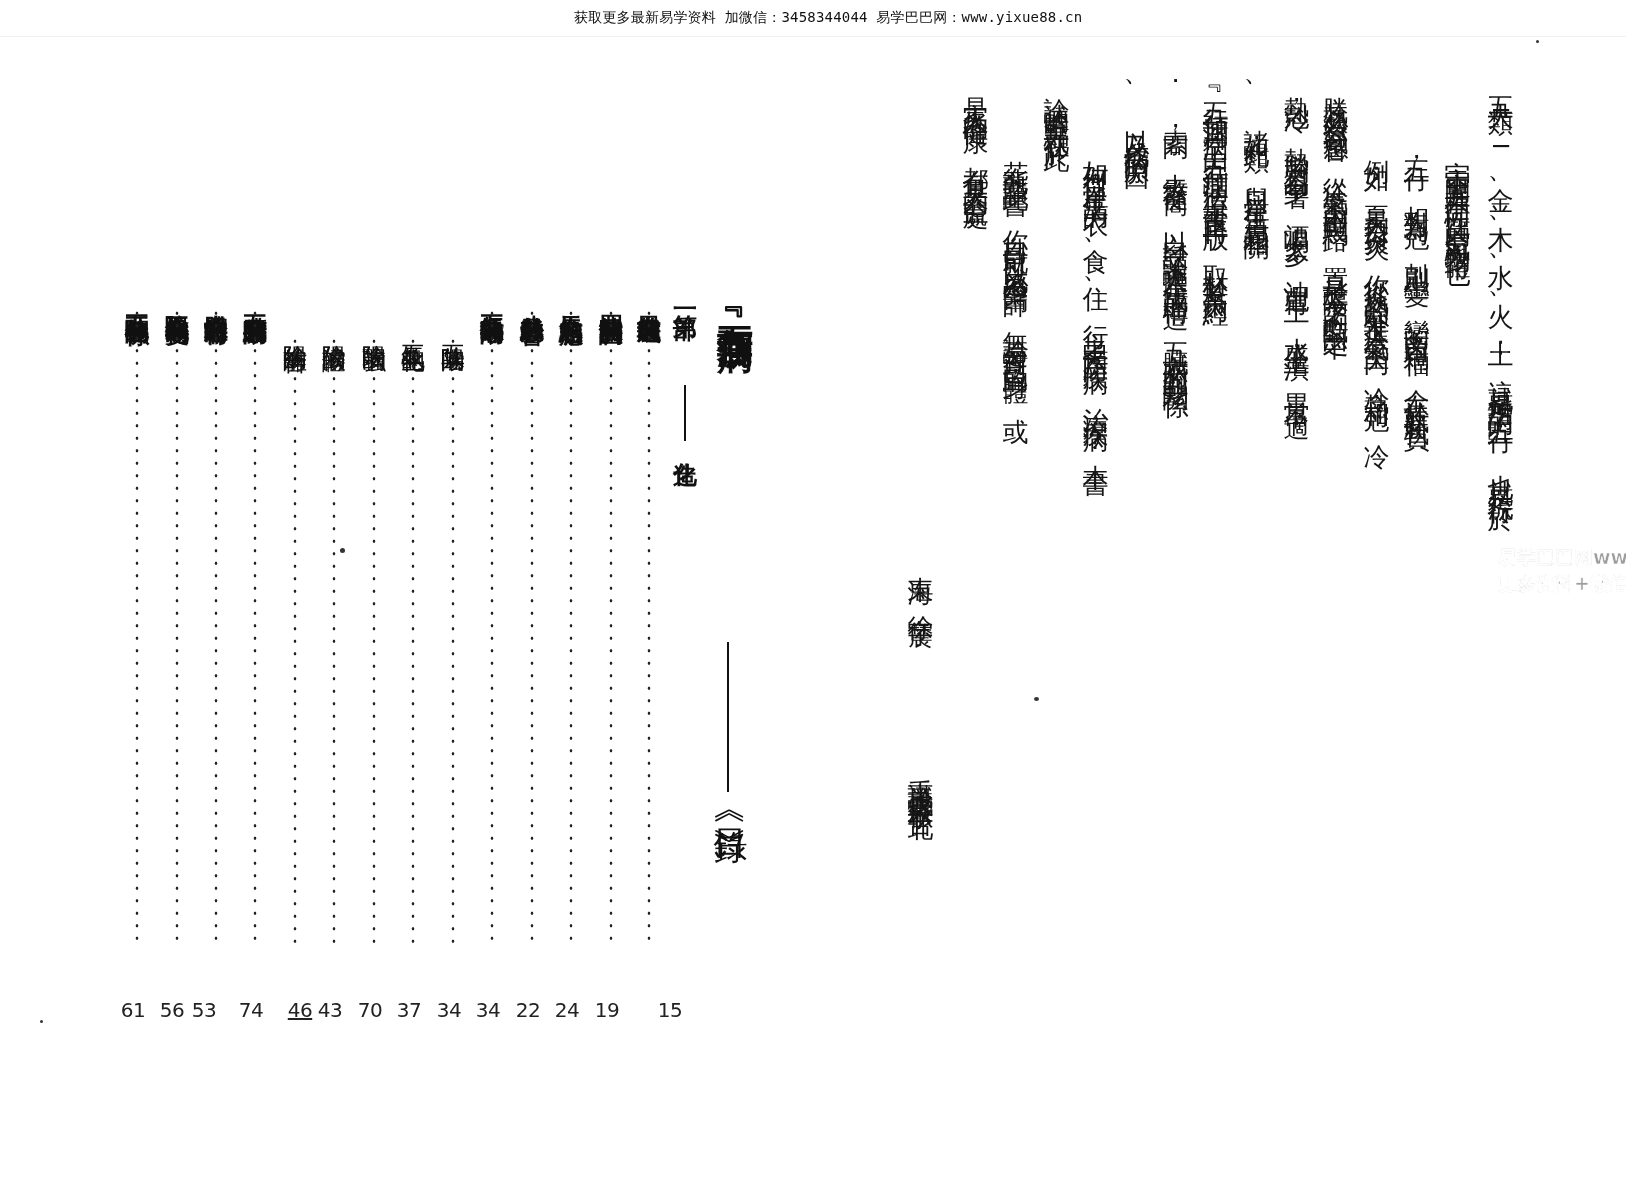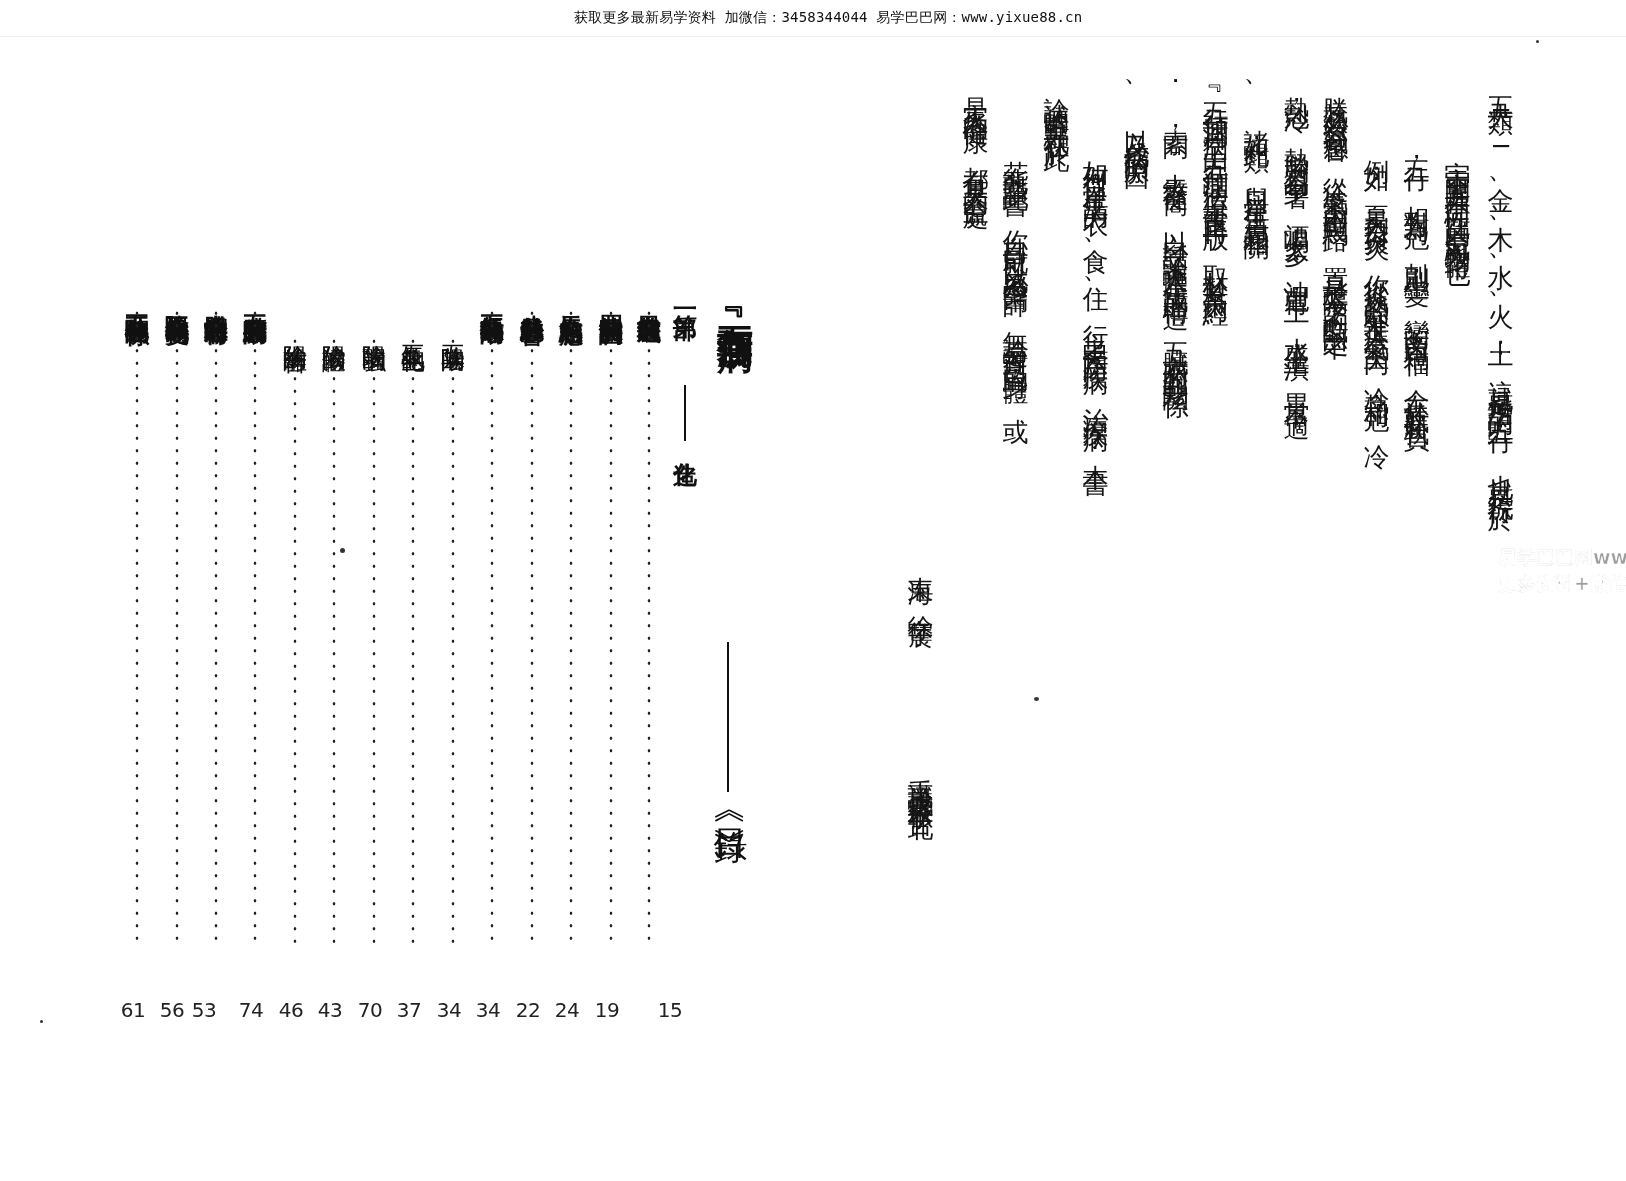--- a/index.html
+++ b/index.html
@@ -171,21 +171,21 @@
 
   <div class="toc-page" style="left:655px;">15</div>
   <div class="toc-page" style="left:592px;">19</div>
   <div class="toc-page" style="left:552px;">24</div>
   <div class="toc-page" style="left:513px;">22</div>
   <div class="toc-page" style="left:473px;">34</div>
   <div class="toc-page" style="left:434px;">34</div>
   <div class="toc-page" style="left:394px;">37</div>
   <div class="toc-page" style="left:355px;">70</div>
   <div class="toc-page" style="left:315px;">43</div>
-  <div class="toc-page" style="left:276px;">46</div>
+  <div class="toc-page" style="left:285px;text-decoration:underline;">46</div>
   <div class="toc-page" style="left:236px;">74</div>
   <div class="toc-page" style="left:189px;">53</div>
   <div class="toc-page" style="left:157px;">56</div>
   <div class="toc-page" style="left:118px;">61</div>
 </div>
 
 <div class="speck" style="left:1536px; top:40px; width:3px; height:3px;"></div>
 <div class="speck" style="left:340px; top:548px; width:5px; height:5px;"></div>
 <div class="speck" style="left:1034px; top:697px; width:5px; height:4px;"></div>
 <div class="speck" style="left:40px; top:1020px; width:3px; height:3px;"></div>

